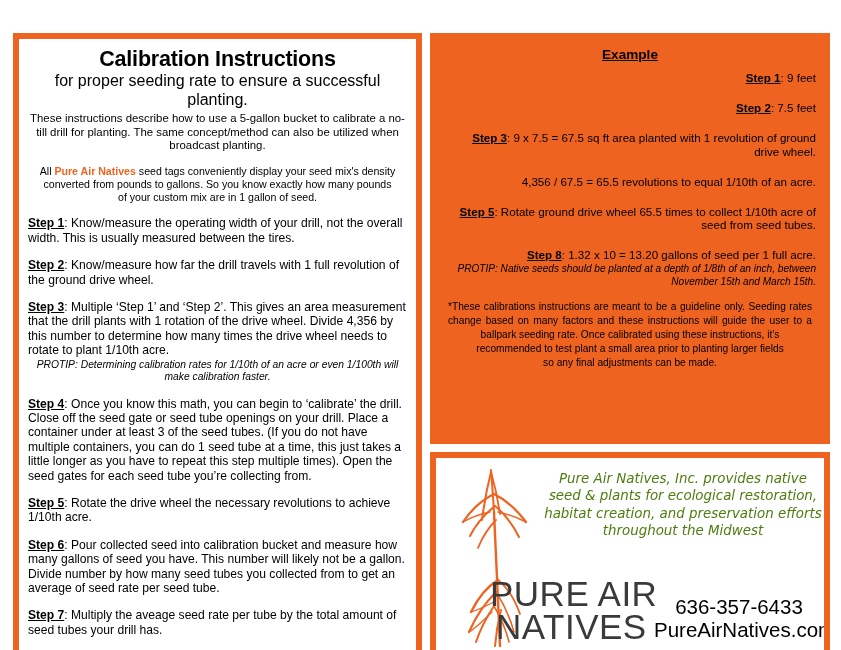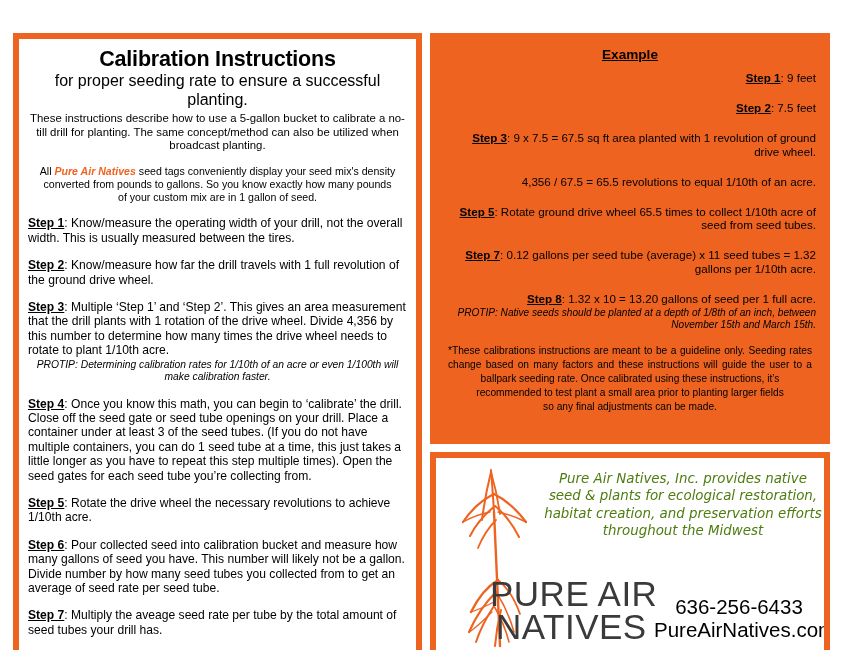--- a/index.html
+++ b/index.html
@@ -60,21 +60,20 @@
   }
   .intro {
     text-align: center;
     font-size: 10.6px;
     line-height: 1.24;
     margin: 12px 10px 0 10px;
   }
   .brand-inline {
     color: #ef6320;
     font-weight: bold;
-    font-style: italic;
   }
 
   .steps {
     margin-top: 12px;
   }
   .step {
     font-size: 12.1px;
     line-height: 1.19;
     margin: 0 0 13px 0;
     text-align: left;
@@ -240,21 +239,20 @@
     <div class="ex-step"><span class="step-label">Step 1</span><span>:  9 feet</span></div>
 
     <div class="ex-step"><span class="step-label">Step 2</span><span>:  7.5 feet</span></div>
 
     <div class="ex-step"><span class="step-label">Step 3</span><span>:  9 x 7.5 = 67.5 sq ft area planted with 1 revolution of ground drive wheel.</span></div>
 
     <div class="ex-step"><span>4,356 / 67.5 = 65.5 revolutions to equal 1/10th of an acre.</span></div>
 
     <div class="ex-step"><span class="step-label">Step 5</span><span>:  Rotate ground drive wheel 65.5 times to collect 1/10th acre of seed from seed tubes.</span></div>
 
-    <div class="ex-step"><span class="step-label">Step 7</span><span>:  0.12 gallons per seed tube (average) x 11 seed tubes = 1.32 gallons per 1/10th acre.</span></div>
 
     <div class="ex-step" style="margin-bottom:0;"><span class="step-label">Step 8</span><span>:  1.32 x 10 = 13.20 gallons of seed per 1 full acre.</span>
       <div class="ex-protip">PROTIP: Native seeds should be planted at a depth of 1/8th of an inch, between November 15th and March 15th.</div>
     </div>
 
     <div class="disclaimer">
       <span class="just">*These calibrations instructions are meant to be a guideline only. Seeding rates change based on many factors and these instructions will guide the user to a ballpark seeding rate. Once calibrated using these instructions, it’s</span>
       <span>recommended to test plant a small area prior to planting larger fields</span><br>
       <span>so any final adjustments can be made.</span>
     </div>
@@ -292,20 +290,20 @@
       </svg>
 
       <div class="tagline">Pure Air Natives, Inc. provides native seed &amp; plants for ecological restoration, habitat creation, and preservation efforts throughout the Midwest</div>
 
       <div class="wordmark">
         <span class="w1">PURE AIR</span>
         <span class="w2">NATIVES</span>
       </div>
 
       <div class="contact">
-        <span class="phone">636-256-6433</span>
+        <span class="phone">636-357-6433</span>
         <span class="web">PureAirNatives.com</span>
       </div>
 
     </div>
   </div>
 
 </div>
 
 </body></html>

